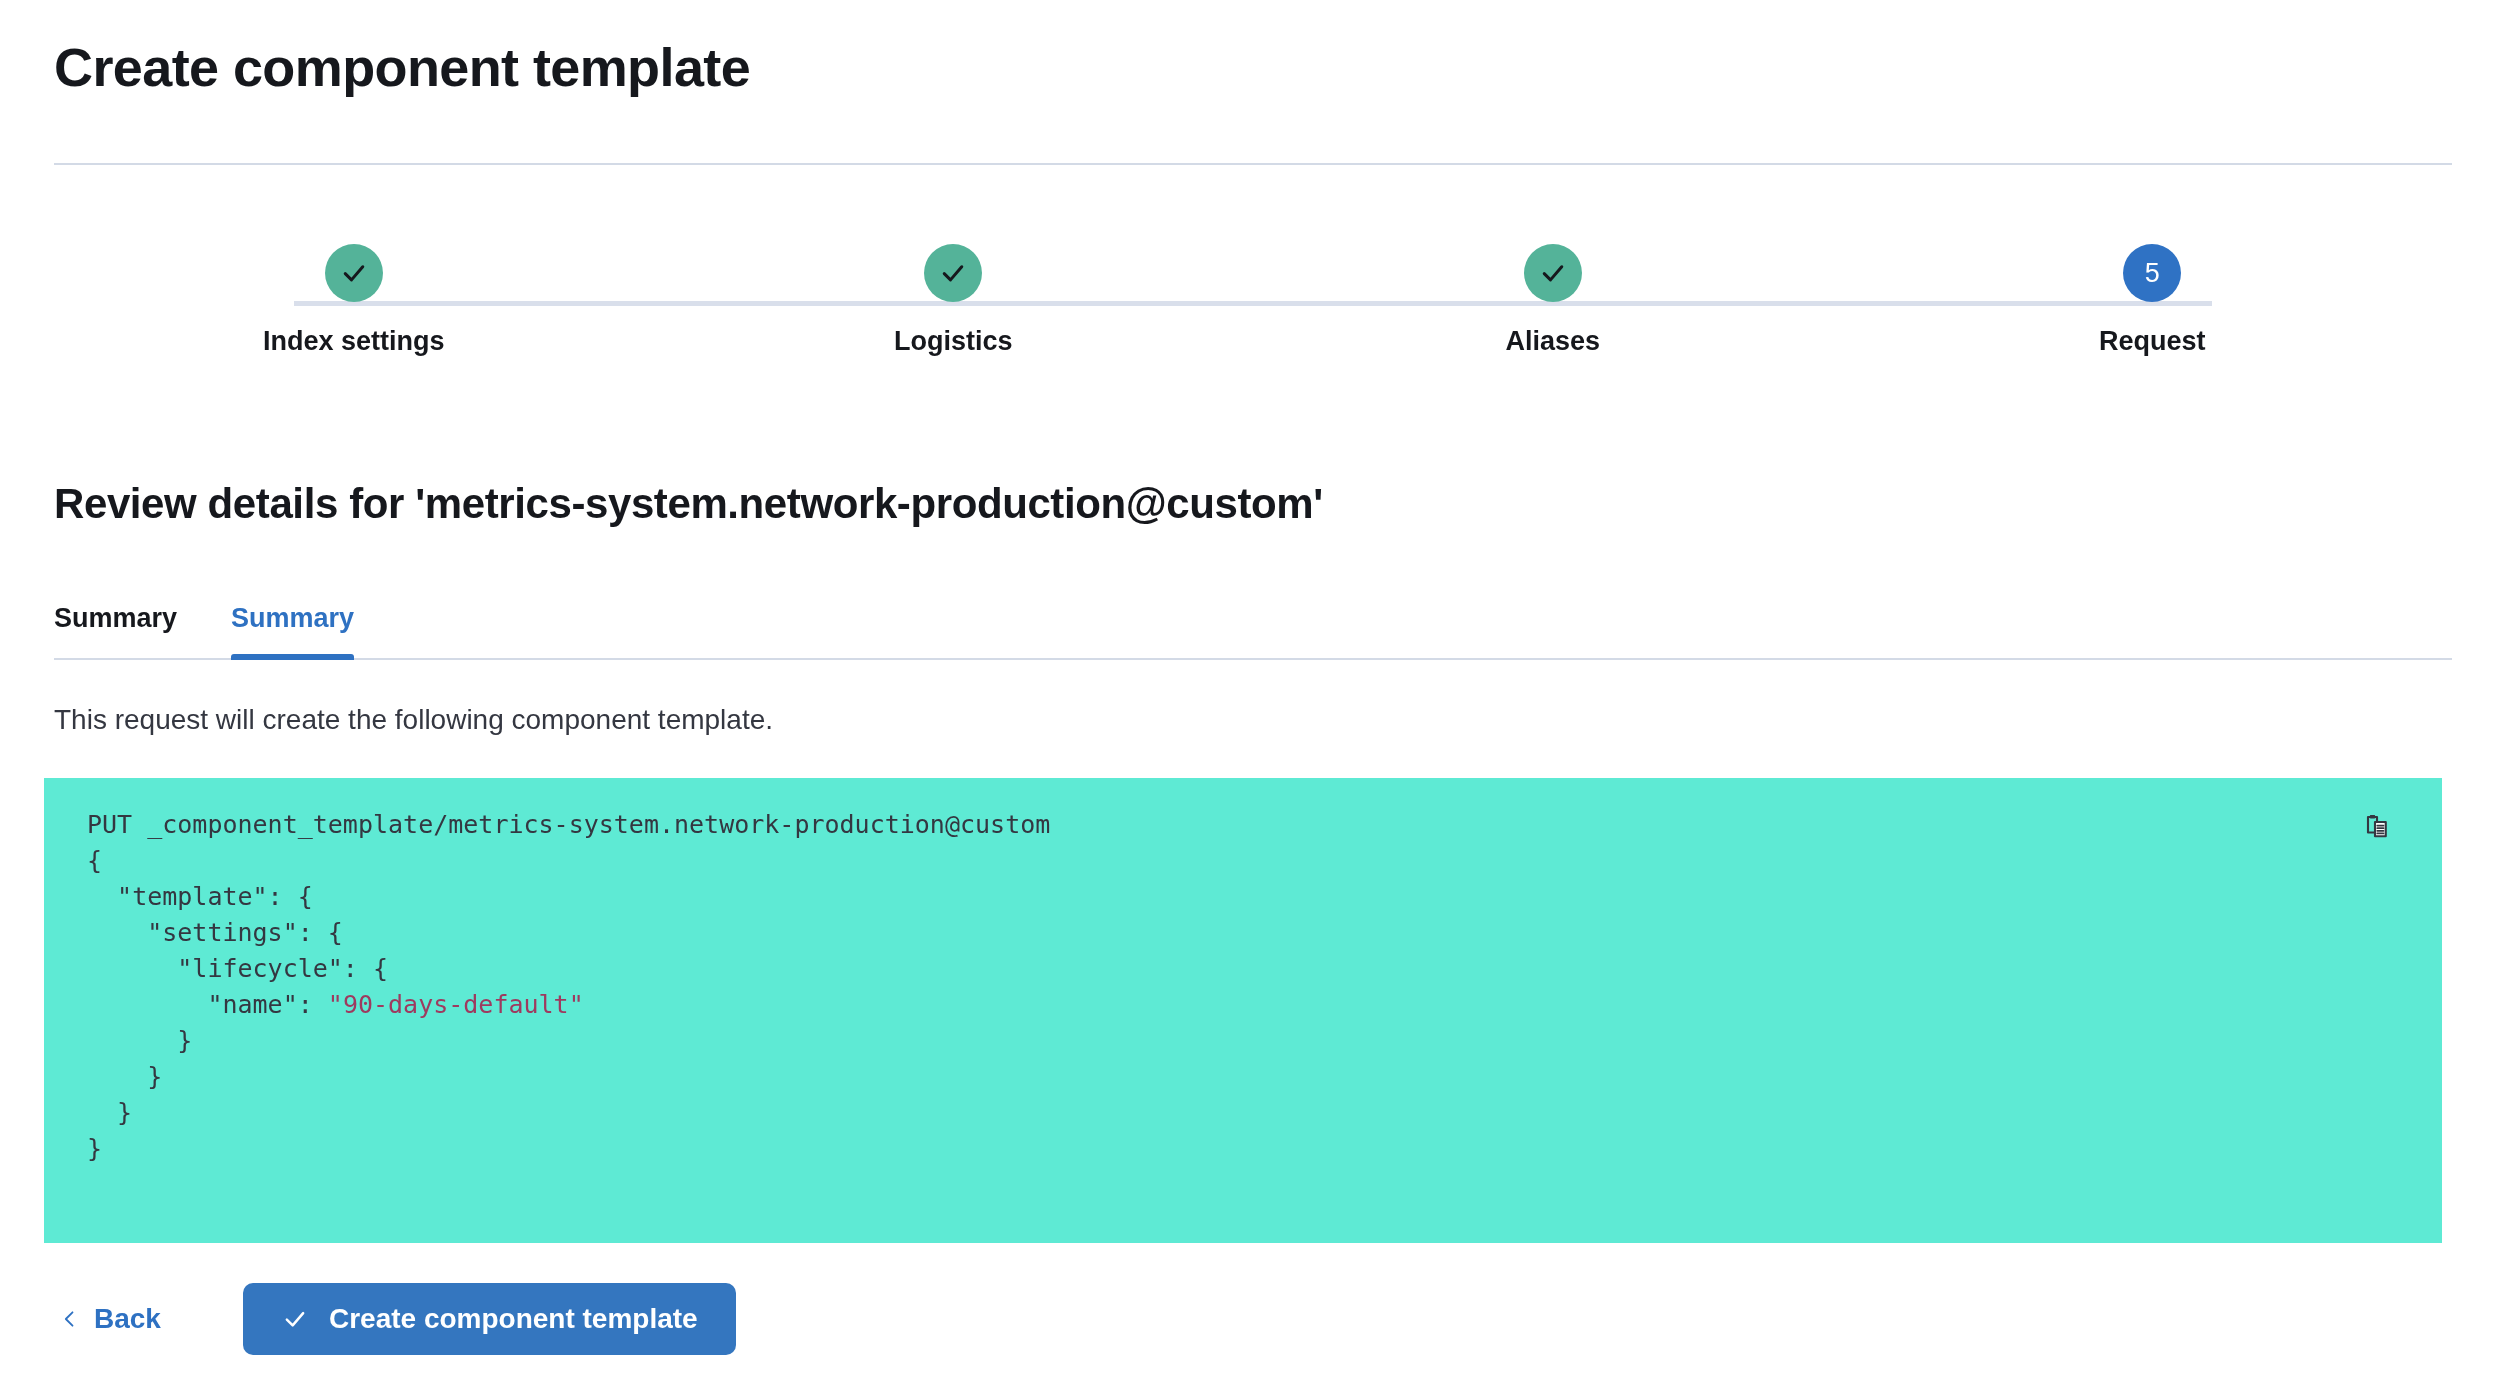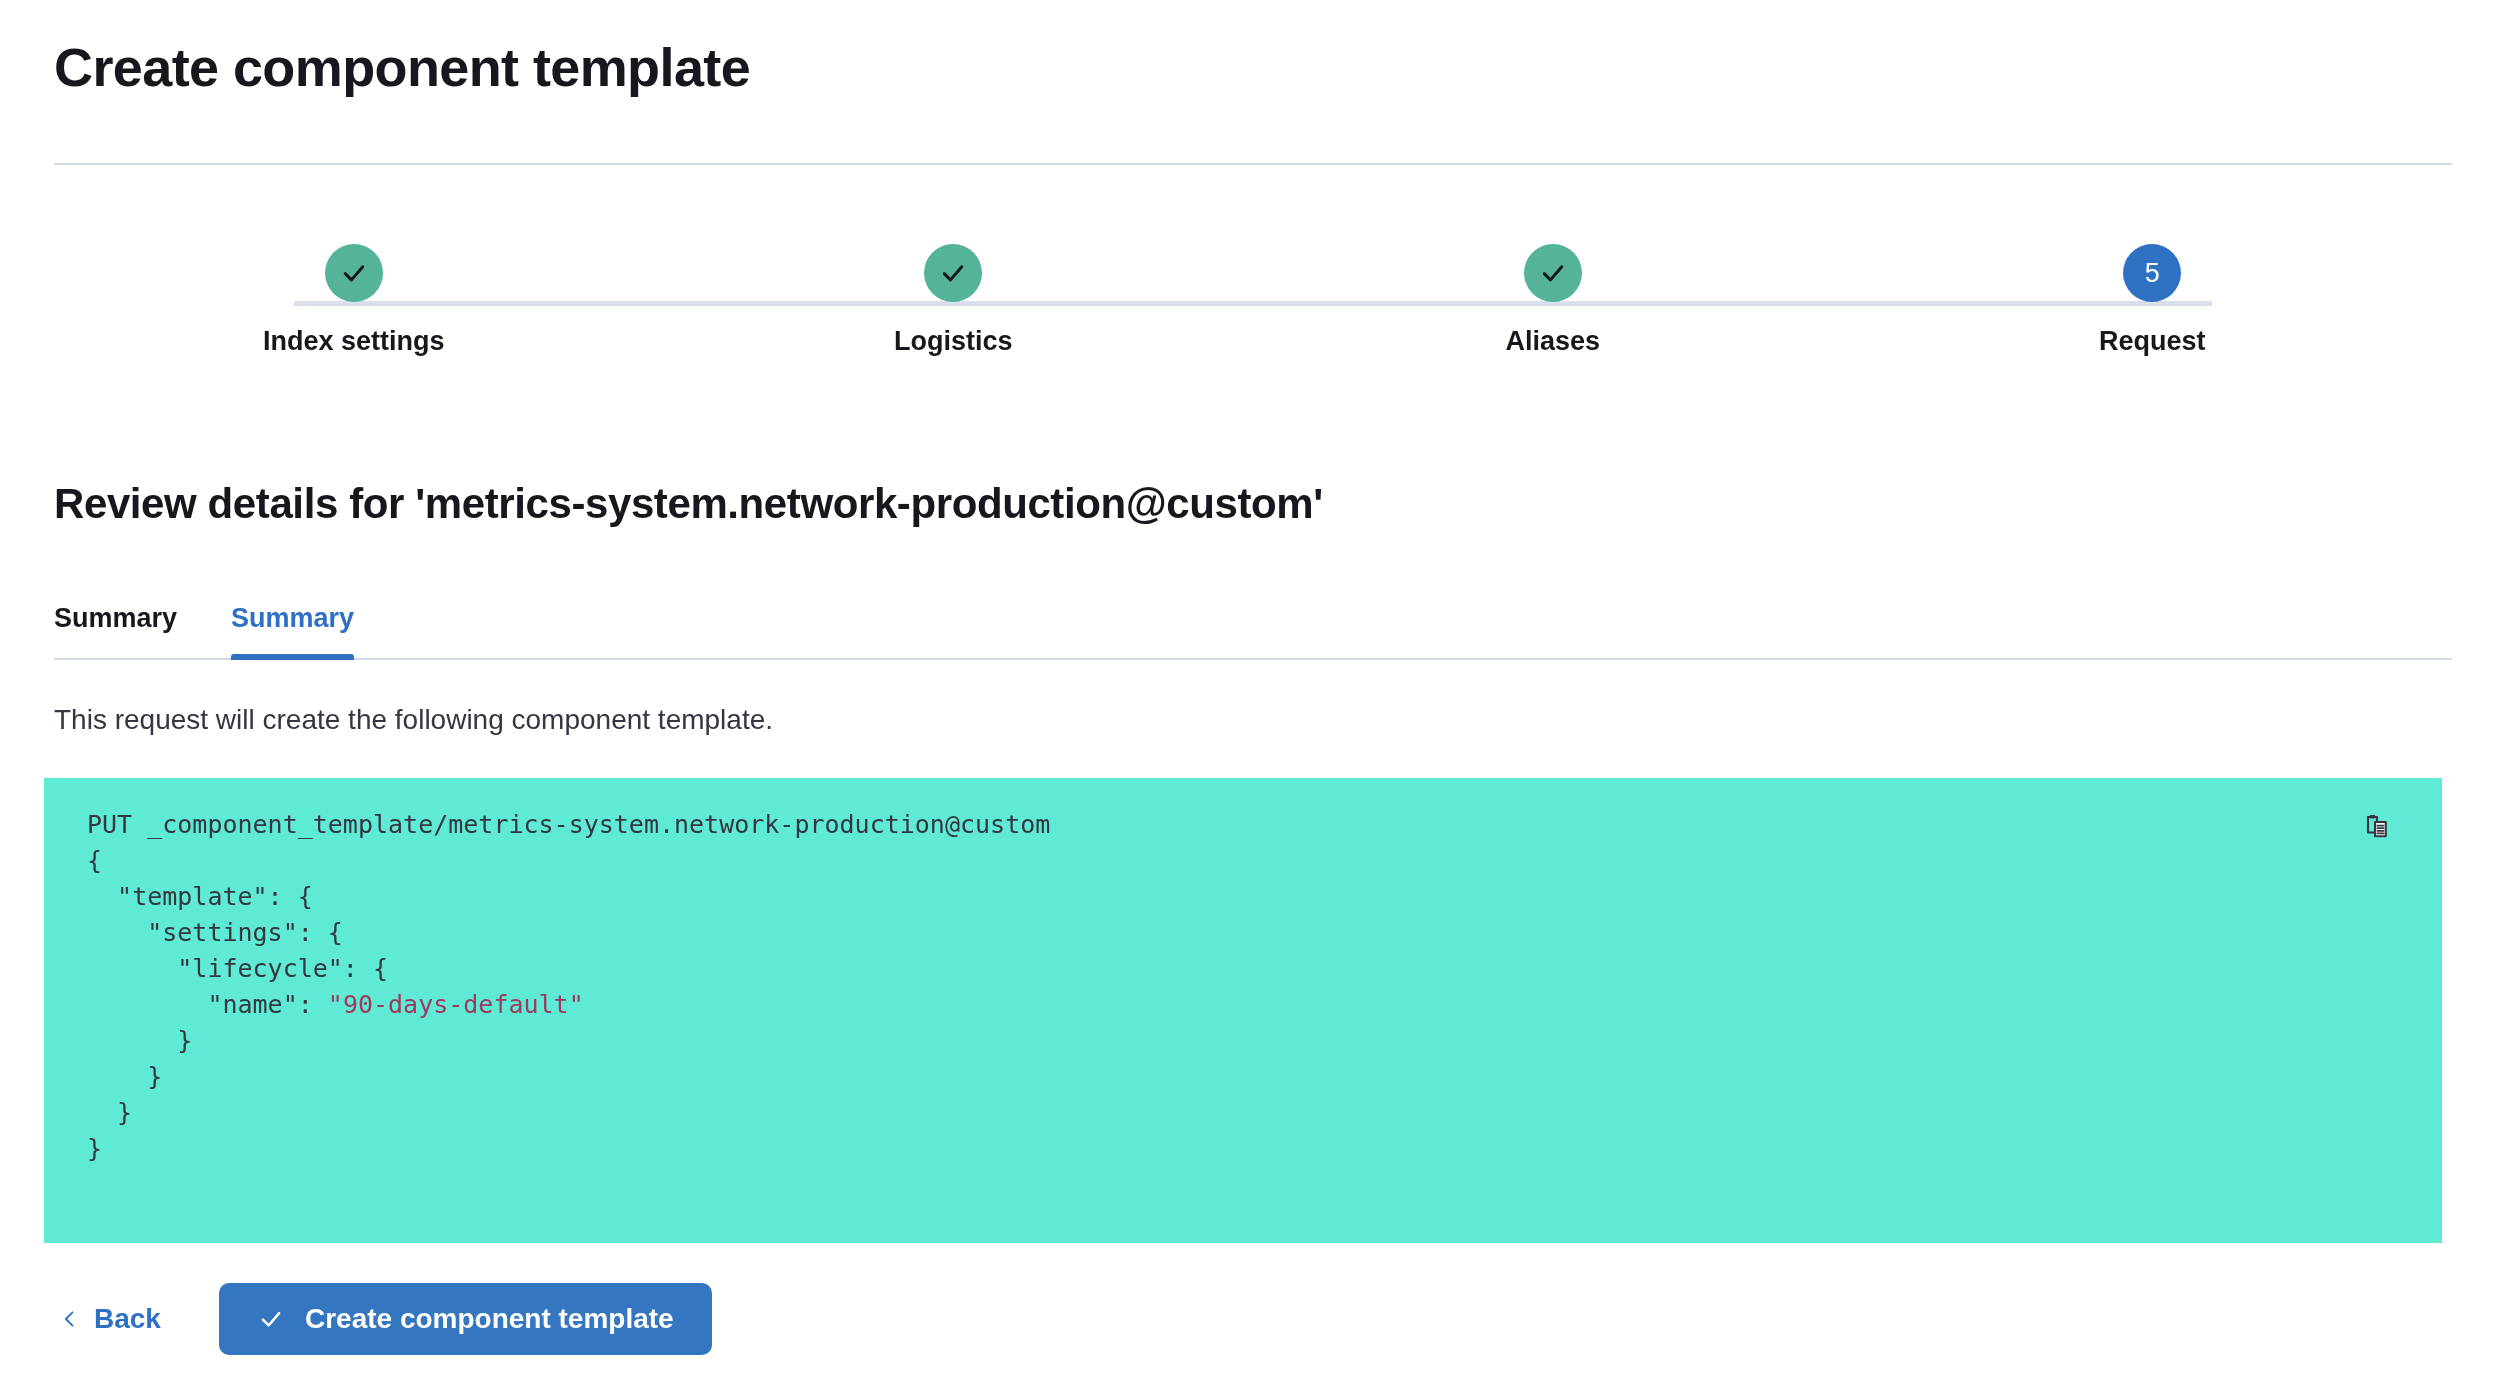--- a/index.html
+++ b/index.html
@@ -223,21 +223,21 @@
   }
   .copy-btn svg { display: block; }
 
   
   .actions {
     position: absolute;
     left: 54px;
     top: 1283px;
     display: flex;
     align-items: center;
-    gap: 52px;
+    gap: 76px;
   }
   .back-btn {
     display: flex;
     align-items: center;
     gap: 14px;
     background: none;
     border: none;
     padding: 0 6px;
     font-family: inherit;
     font-size: 28px;

